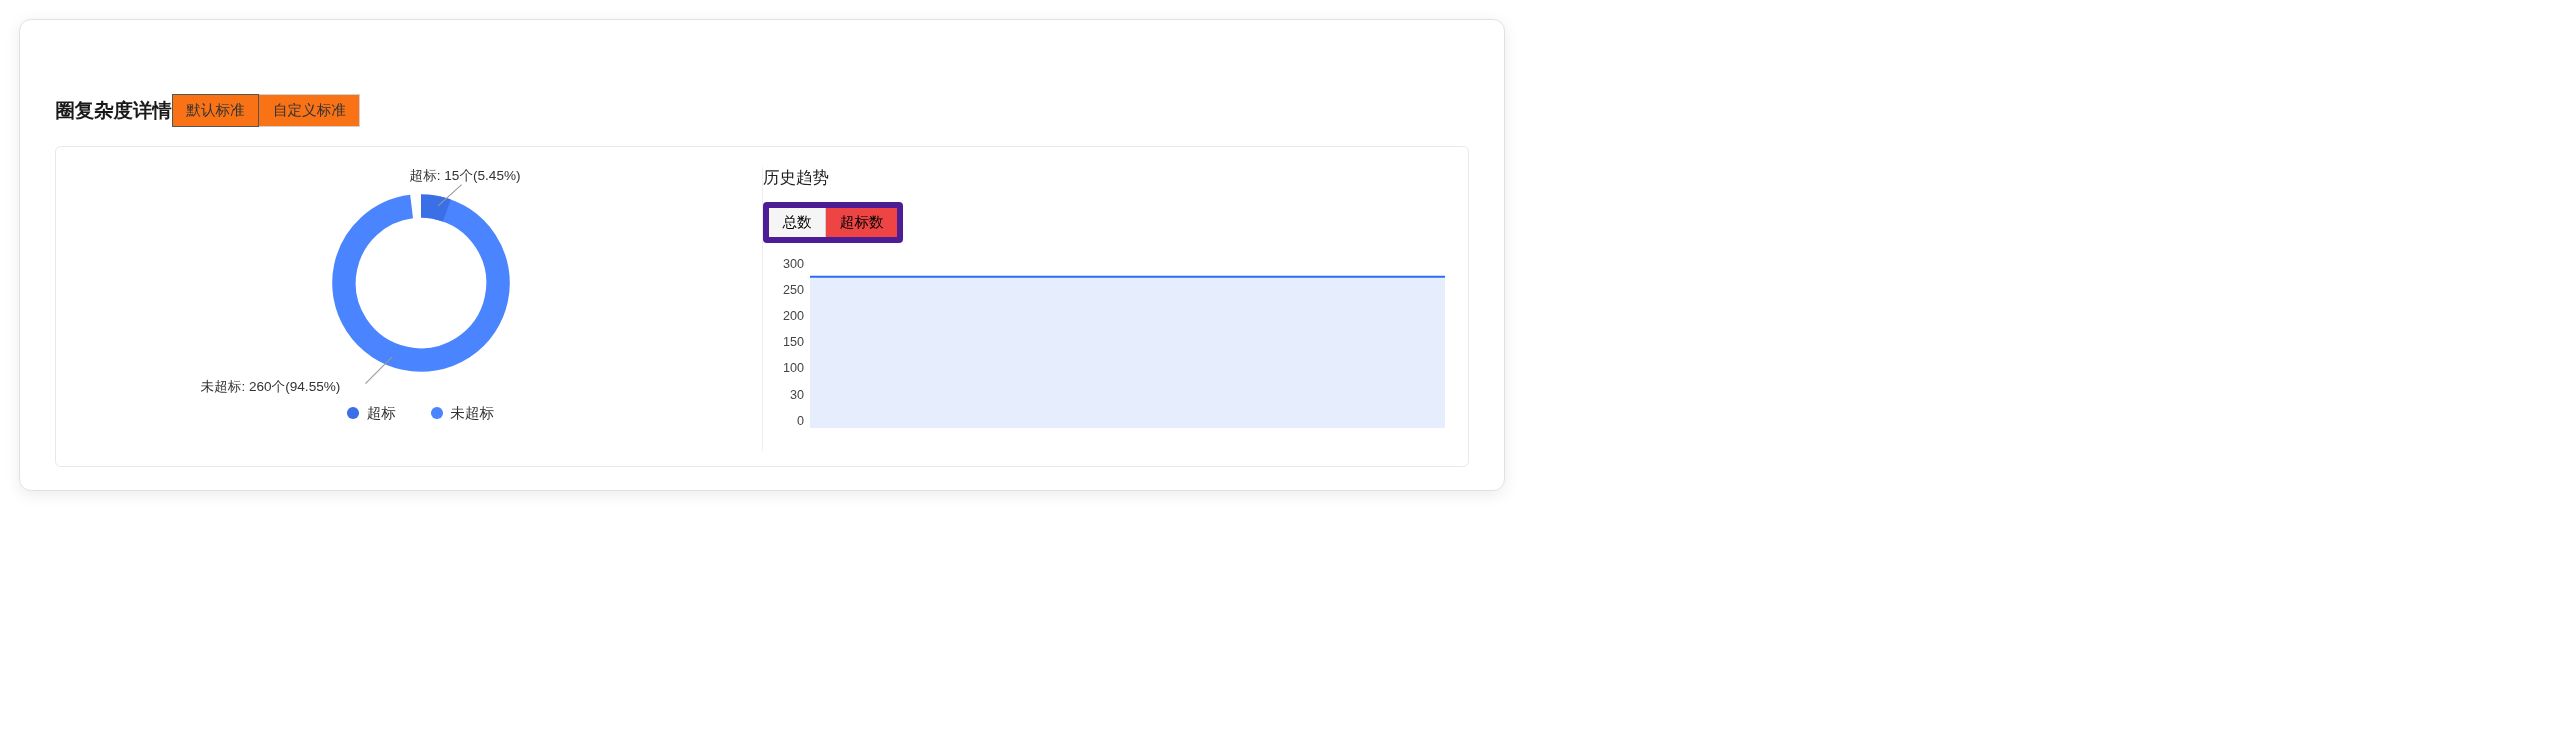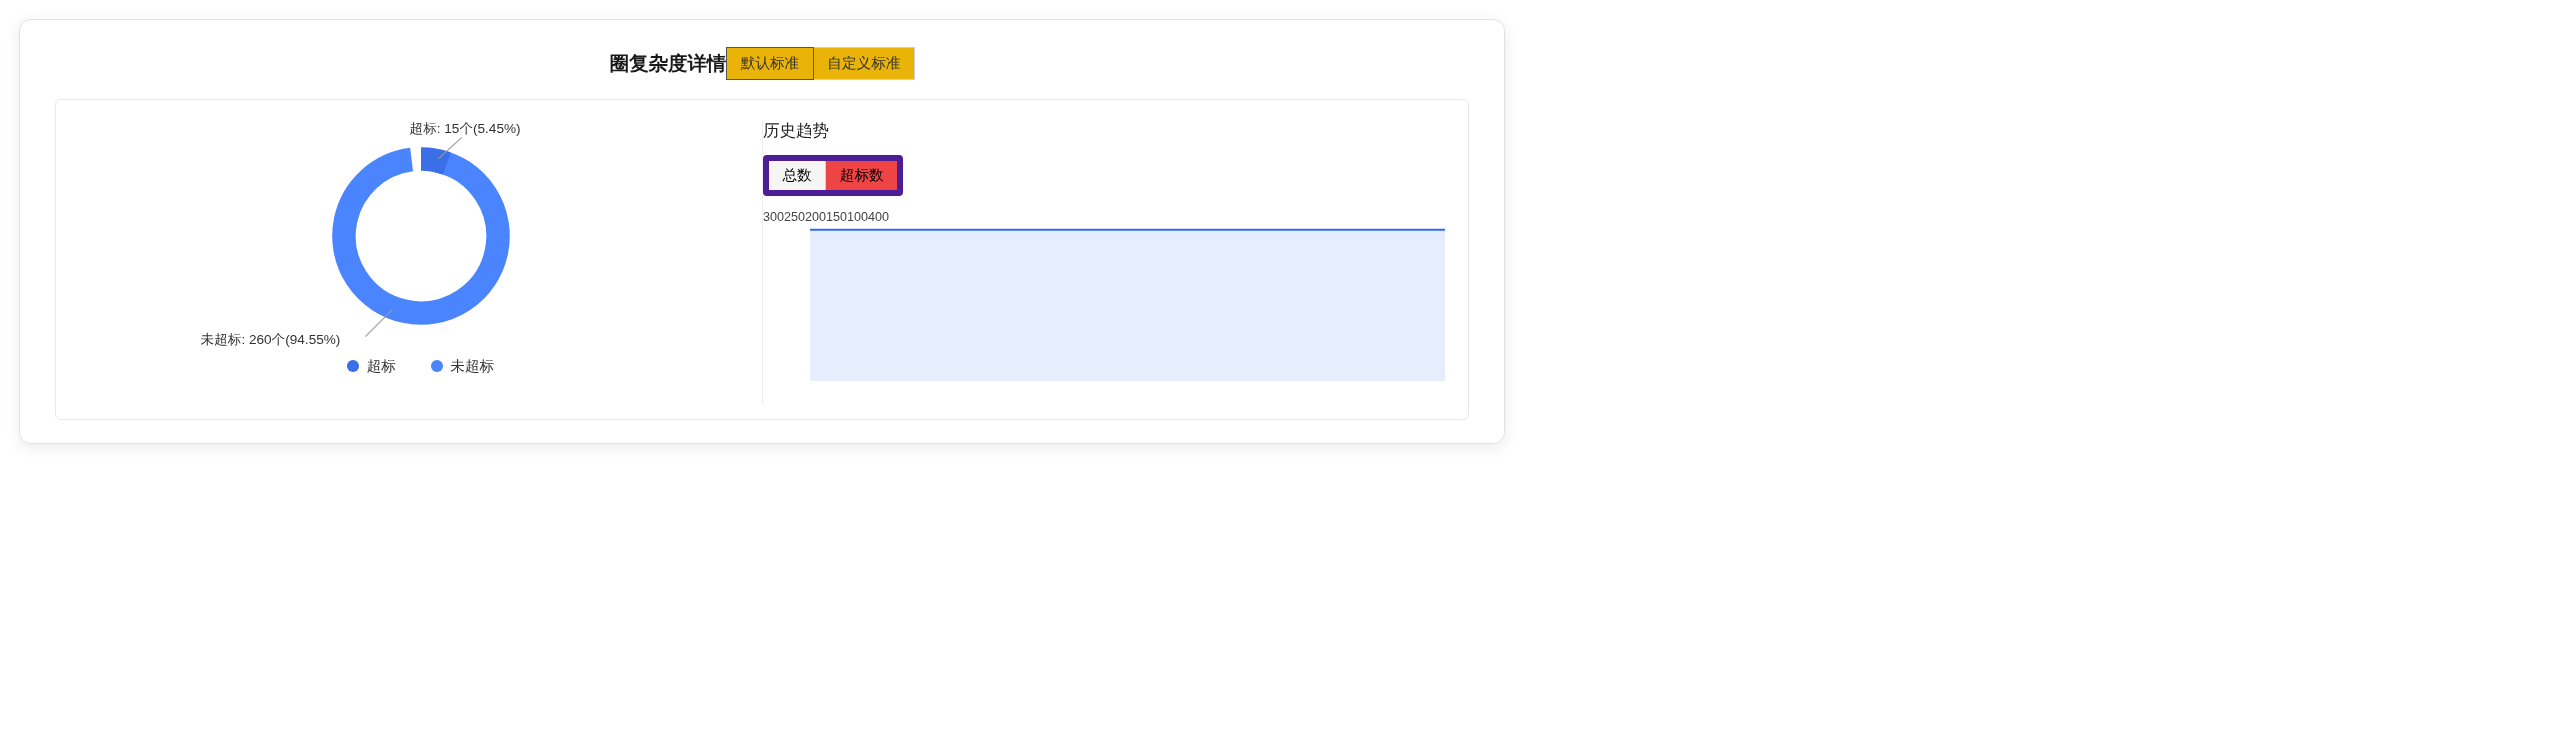--- a/index.html
+++ b/index.html
@@ -1,41 +1,41 @@
 <!DOCTYPE html>
 <html><head>
 <meta charset="utf-8">
 <style>
 * { box-sizing: border-box; margin: 0; padding: 0; }
 body { font-family: -apple-system, "PingFang SC", "Microsoft YaHei", sans-serif; background: #fff; padding: 19.4px; }
 .card { border: 1px solid #e0e0e0; border-radius: 11.7px; box-shadow: 0 3.9px 15.5px rgba(0,0,0,0.08); padding: 27px 35px 23px; width: 100%; max-width: 1486px; }
-.header-row { display: flex; justify-content: center; align-items: center; margin-bottom: 19.4px; }
+.header-row { display: flex; justify-content: flex-start; align-items: center; margin-bottom: 19.4px; margin-top: 47px; }
 .title { font-size: 19.4px; font-weight: 600; color: #1a1a1a; }
 .tabs-top { display: flex; gap: 0; }
-.tab-btn { border: 1px solid #d0d0d0; background: #eab308; color: #333; font-size: 14.6px; padding: 5.8px 13.6px; cursor: pointer; }
+.tab-btn { border: 1px solid #d0d0d0; background: #f97316; color: #333; font-size: 14.6px; padding: 5.8px 13.6px; cursor: pointer; }
 .tab-btn.active { border-color: #555; font-weight: 500; }
 .tab-btn + .tab-btn { border-left: none; }
 .content { border: 1px solid #e8e8e8; border-radius: 5.8px; padding: 19.4px 23px 15.5px; display: flex; }
 .panel { flex: 1; min-width: 0; }
 .panel + .panel { border-left: 1px solid #eee; }
 .panel-title { font-size: 16.5px; font-weight: 500; color: #222; margin-bottom: 13.6px; }
 .donut-wrap { position: relative; height: 233px; display:flex; align-items:center; justify-content:center; }
 .donut-svg { display:block; }
 .lbl { position: absolute; font-size: 13.6px; color: #333; white-space: nowrap; }
 .lbl-top { top: 0; left: 50%; transform: translateX(-10%); }
 .lbl-bot { bottom: 3.9px; left: 28%; transform: translateX(-50%); }
 .pie-legend { display: flex; gap: 35px; justify-content: center; margin-top: 3.9px; }
 .lg-item { display: flex; align-items: center; gap: 7.8px; font-size: 14.6px; color: #333; }
 .lg-sw { width: 11.7px; height: 11.7px; border-radius: 50%; }
 .mini-tabs { display: inline-flex; border: 6px solid #4c1d95; border-radius: 3.9px; overflow: hidden; margin-bottom: 13.6px; }
 .mini-tab { font-size: 14.6px; padding: 4.9px 13.6px; cursor: pointer; background:#ef4444; }
 .mini-tab.active { background: #f5f5f5; }
 .mini-tab + .mini-tab { border-left: 1px solid #d0d0d0; }
 .area-chart { position: relative; height: 194px; }
-.y-axis { position: absolute; left: 0; top: 0; bottom: 23px; width: 41px; display: flex; flex-direction: row; justify-content: space-between; }
+.y-axis { position: absolute; left: 0; top: 0; bottom: 23px; width: 41px; display: flex; flex-direction: column; justify-content: space-between; }
 .y-tick { font-size: 12.6px; color: #444; text-align: right; }
 .plot { position: absolute; left: 47px; right: 0; top: 5.8px; bottom: 23px; }
 .x-axis { position: absolute; left: 47px; right: 0; bottom: 0; display: flex; justify-content: space-between; font-size: 12.6px; color: #444; }
 </style>
 </head>
 <body>
 
 <div class="card">
   <div class="header-row">
     <div class="title">圈复杂度详情</div>
@@ -79,21 +79,21 @@
         <div class="mini-tab active">总数</div>
         <div class="mini-tab">超标数</div>
       </div>
       <div class="area-chart">
         <div class="y-axis" id="y-axis">
             <div class="y-tick">300</div>
             <div class="y-tick">250</div>
             <div class="y-tick">200</div>
             <div class="y-tick">150</div>
             <div class="y-tick">100</div>
-            <div class="y-tick">40</div>
+            <div class="y-tick">30</div>
             <div class="y-tick">0</div>
           </div>
         <div class="plot">
           <svg id="trend-svg" width="100%" height="100%" preserveAspectRatio="none" viewBox="0 0 100 100">
               <path d="M0.00,8.33 L25.00,8.33 L50.00,8.33 L75.00,8.33 L100.00,8.33 L100,100 L0,100 Z" fill="rgba(47,107,240,0.12)" stroke="none"></path>
               <path d="M0.00,8.33 L25.00,8.33 L50.00,8.33 L75.00,8.33 L100.00,8.33" fill="none" stroke="#2F6BF0" stroke-width="2" vector-effect="non-scaling-stroke"></path>
             </svg>
         </div>
       </div>
     </div>

